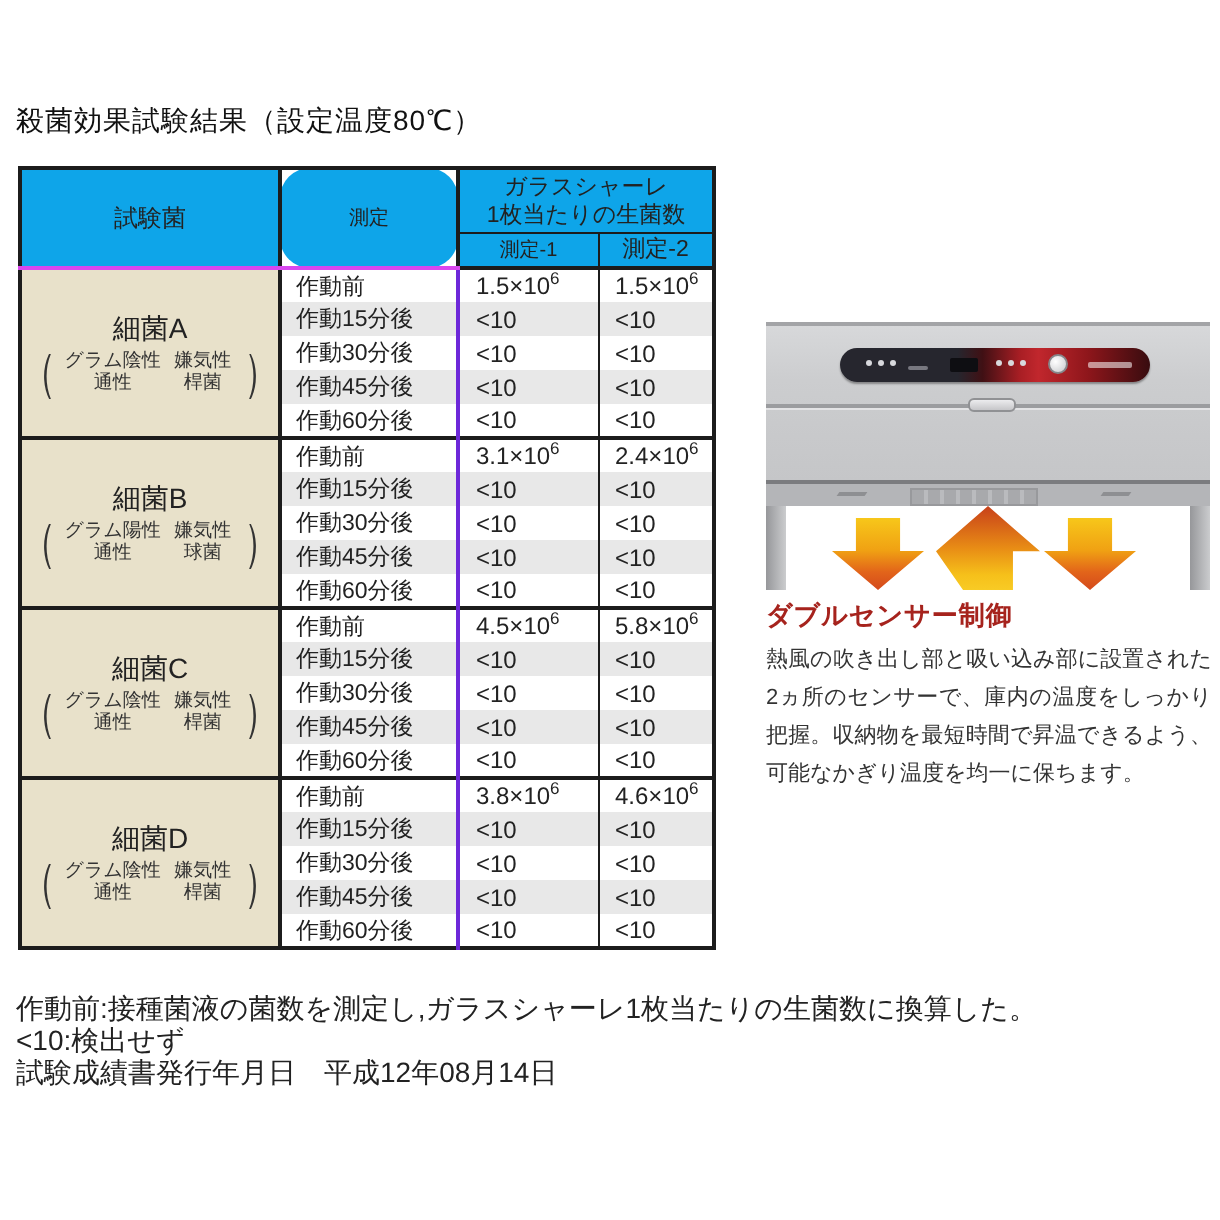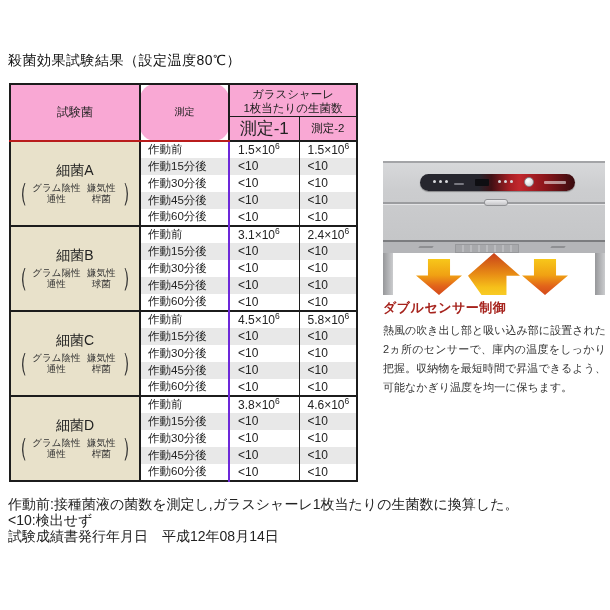--- a/index.html
+++ b/index.html
@@ -10,28 +10,28 @@
   
   .page-title { position:absolute; left:8px; top:52px; font-size:14px; font-weight:500; color:#111; letter-spacing:.5px; }
 
   
   table.results { position:absolute; left:9px; top:83px; border-collapse:collapse; table-layout:fixed; width:347px; font-size:11.5px; color:#222; }
   table.results { border:2px solid #1c1c1c; }
   table.results col.c1 { width:130px; }
   table.results col.c2 { width:89px; }
   table.results col.c3 { width:70px; }
   table.results col.c4 { width:58px; }
-  table.results th { background:#f9a8d4; font-weight:400; text-align:center; vertical-align:middle; }
+  table.results th { background:#0ea5e9; font-weight:400; text-align:center; vertical-align:middle; }
   th.h-bacteria { border-right:2px solid #1c1c1c; font-size:12px; }
   th.h-measure  { border-right:2px solid #1c1c1c; font-size:10px;border-radius:15px; }
   th.h-count    { border-bottom:1px solid #1c1c1c; height:32px; font-size:11.5px; line-height:14px; padding-top:2px; }
-  th.h-m1 { border-right:1px solid #1c1c1c; height:18px; font-size:17px; }
+  th.h-m1 { border-right:1px solid #1c1c1c; height:18px; font-size:10px; }
   th.h-m2 { height:18px; font-size:11.5px; }
   thead tr:last-child th { border-bottom:2px solid #1c1c1c; }
-  thead th[rowspan] { border-bottom:2px solid #b91c1c; }
+  thead th[rowspan] { border-bottom:2px solid #d946ef; }
 
   tbody td { height:17px; vertical-align:middle; }
   tbody tr.stripe td { background:#e8e8e8; }
   tbody tr.sec-start td { border-top:2px solid #1c1c1c; }
   td.bac-cell { background:#e8e1ca !important; border-right:2px solid #1c1c1c; text-align:center; vertical-align:middle; }
   td.lbl { border-right:2px solid #6d28d9; padding-left:7px; }
   td.val { border-right:1px solid #1c1c1c; padding-left:8px; font-size:12px; }
   td.val:last-child { border-right:none; }
   td.val sup { font-size:8.5px; vertical-align:super; line-height:0; }
 

